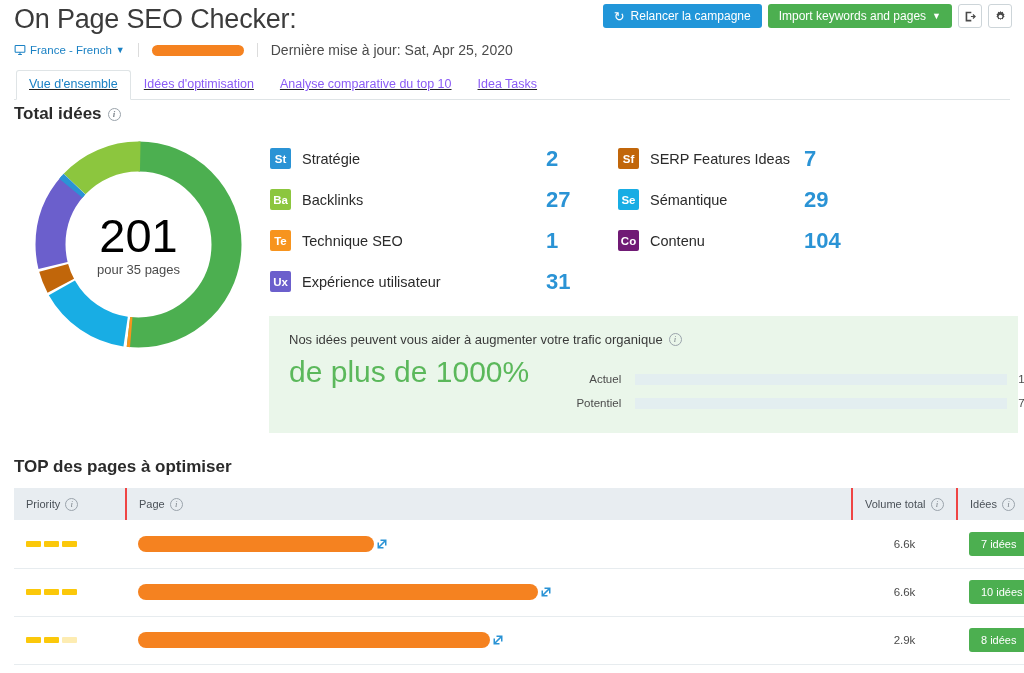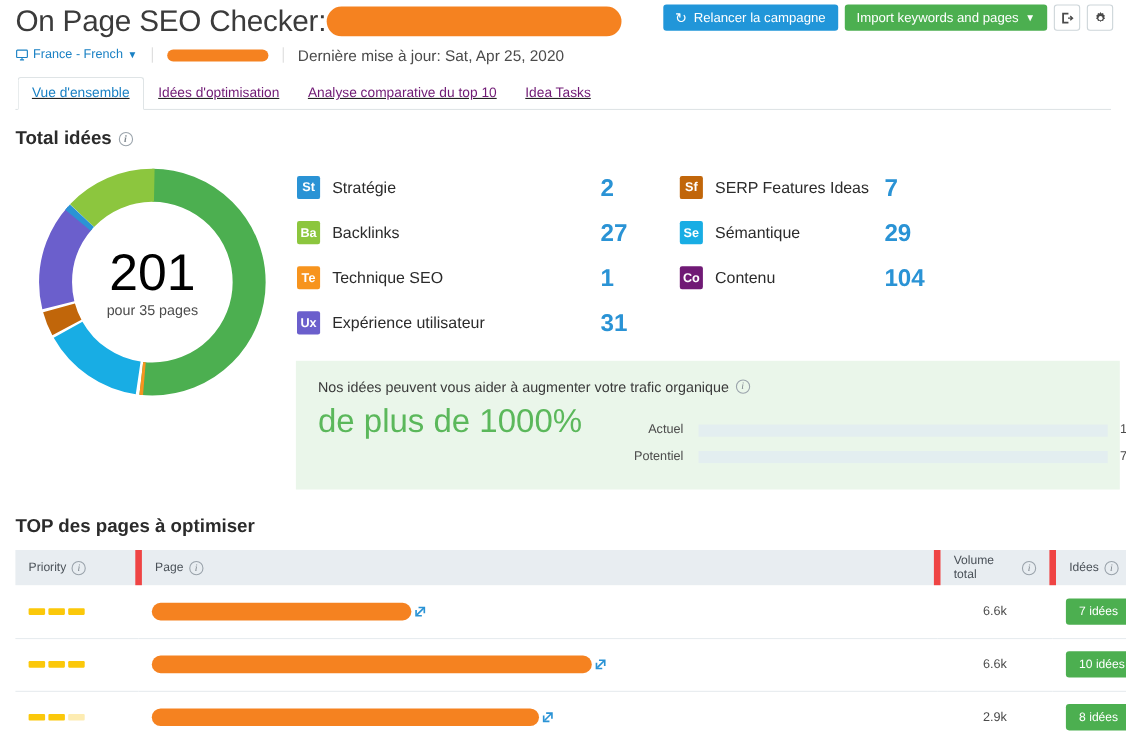--- a/index.html
+++ b/index.html
@@ -7,21 +7,21 @@
     width: 1024px; height: 673px;
     background: #ffffff;
     font-family: "Liberation Sans", sans-serif;
     color: #222222;
     overflow: hidden;
   }
   .page { position: relative; width: 1024px; height: 673px; }
 
   
   .header { position: relative; padding: 0 14px; }
-  .title-row { display: flex; align-items: flex-start; padding-top: 3px; height: 34px; }
+  .title-row { display: flex; align-items: flex-start; padding-top: 3px; height: 34px; flex-direction: column; }
   .page-title {
     font-size: 27px; font-weight: 400; color: #3b3b3b;
     line-height: 32px; white-space: nowrap; letter-spacing: -0.2px;
   }
   .redact {
     background: #f58220; border-radius: 13px; display: inline-block;
   }
   .redact-title { width: 268px; height: 27px; margin-left: 0px; margin-top: 3px; border-radius: 14px; }
 
   .header-actions {
@@ -54,21 +54,21 @@
   .divider-v { width: 1px; height: 14px; background: #dcdcdc; margin: 0 13px; }
   .redact-sub { width: 92px; height: 11px; border-radius: 6px; }
   .updated { color: #4b4b4b; font-size: 14px; }
 
   
   .tabs {
     display: flex; align-items: flex-end; height: 29px;
     margin-top: 10px; border-bottom: 1px solid #dfe4e6; padding-left: 2px; text-decoration: underline;
   }
   .tab {
-    font-size: 12.5px; color: #701a75; padding: 6px 12px 7px;
+    font-size: 12.5px; color: #8b5cf6; padding: 6px 12px 7px;
     cursor: pointer; line-height: 15px; white-space: nowrap;
     border: 1px solid transparent; position: relative; top: 1px;
   }
   .tab.active {
     color: #1a81c4; background: #fff;
     border: 1px solid #dfe4e6; border-bottom-color: #fff;
     border-radius: 3px 3px 0 0;
   }
 
   
@@ -79,21 +79,21 @@
   .info-i {
     width: 13px; height: 13px; border-radius: 50%;
     border: 1px solid #9aa3ab; color: #7d858c;
     font-size: 9px; font-style: italic; font-family: "Liberation Serif", serif;
     display: inline-flex; align-items: center; justify-content: center;
     cursor: pointer; flex: none; line-height: 1;
   }
 
   
   .body { padding: 0 14px; }
-  .total-head { margin-top: 16px; }
+  .total-head { margin-top: 4px; }
 
   .overview { display: flex; margin-top: 8px; }
 
   
   .donut-wrap { width: 256px; position: relative; flex: none; }
   .donut { position: relative; width: 225px; height: 225px; margin-left: 12px; }
   .donut svg { display: block; }
   .donut-center {
     position: absolute; inset: 0; display: flex; flex-direction: column;
     align-items: center; justify-content: center; pointer-events: none;
@@ -134,21 +134,21 @@
   .bar-label { width: 92px; text-align: right; padding-right: 14px; flex: none; }
   .bar-track { height: 11px; background: #e3eef0; position: relative; width: 372px; flex: none; }
   .bar-fill { height: 100%; background: #2a93d5; }
   .bar-val { margin-left: 11px; font-size: 11.5px; color: #4b4b4b; }
 
   
   .table-head { margin-top: 24px; }
   table { width: 996px; border-collapse: collapse; margin-top: 11px; table-layout: fixed; }
   thead th {
     background: #e8edf1; font-size: 11px; font-weight: 400; color: #4a5158;
-    text-align: left; height: 32px; padding: 0 12px; border-right: 6px solid #ef4444;
+    text-align: left; height: 32px; padding: 0 12px; border-right: 2px solid #ef4444;
     vertical-align: middle;
   }
   thead th:last-child { border-right: none; }
   .th-inner { display: flex; align-items: center; gap: 5px; }
   tbody td {
     height: 48px; border-bottom: 1px solid #e7ecef; font-size: 11.5px;
     color: #4b4b4b; padding: 0 12px; vertical-align: middle;
   }
   .col-priority { width: 112px; }
   .col-page { width: 726px; }

